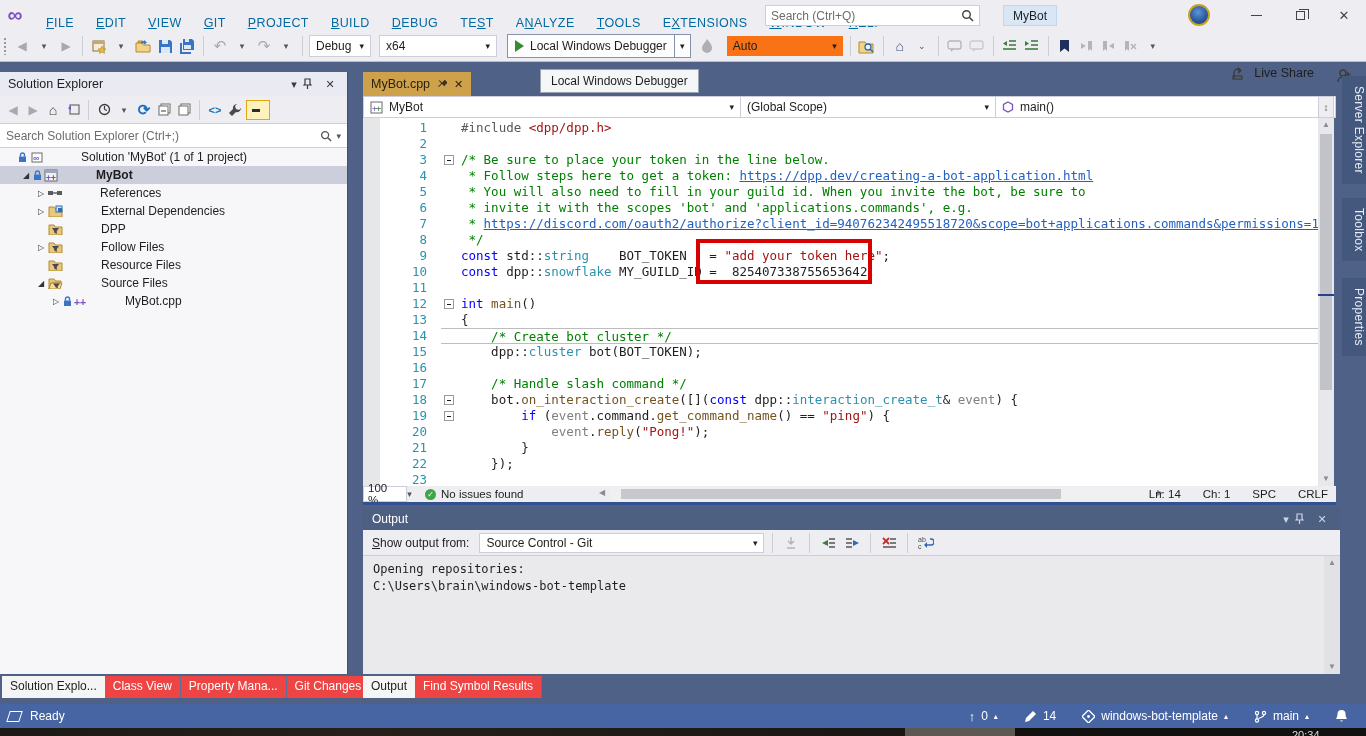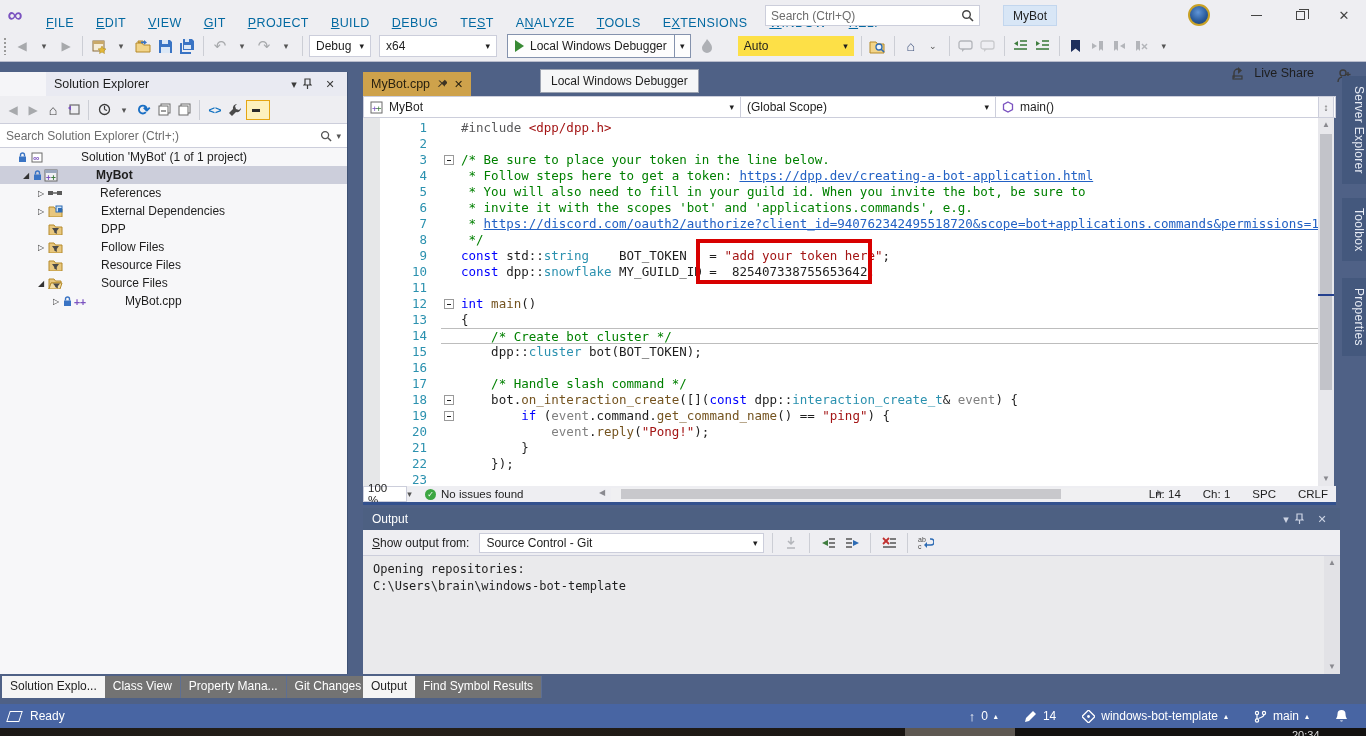--- a/index.html
+++ b/index.html
@@ -36,39 +36,39 @@
   .dd-box .chev { margin-left:auto; color:#1e1e1e; font-size:9px; padding-left:8px; }
   .run-btn { height:24px; border:1px solid #8492ad; background:#fdfdfd; display:flex; align-items:center; }
   .run-main { display:flex; align-items:center; padding:0 7px; gap:6px; }
   .play-tri { width:0; height:0; border-left:9px solid #388a34; border-top:6px solid transparent; border-bottom:6px solid transparent; }
   .run-dd { width:16px; height:100%; border-left:1px solid #8492ad; display:flex; align-items:center; justify-content:center; font-size:9px; }
   .liveshare { position:absolute; right:52px; top:36px; display:flex; gap:6px; align-items:center; font-size:12.5px; color:#1e1e1e; }
   .chev-s { font-size:9px; color:#555; }
 
   
   .sepanel { left:0; top:72px; width:348px; height:602px; background:#f5f5f8; border-right:1px solid #3e5174; }
-  .se-head { height:24px; background:#e9eaf2; display:flex; align-items:center; padding:0 8px; color:#1e1e1e;margin-left:46px; }
+  .se-head { height:24px; background:#e9eaf2; display:flex; align-items:center; padding:0 8px; color:#1e1e1e; }
   .se-head .ttl { flex:1; font-size:12.5px; }
   .se-head .hic { width:18px; text-align:center; color:#3b3b3b; font-size:11px; }
   .se-tools { height:28px; background:#eeeef2; border-bottom:1px solid #cccedb; display:flex; align-items:center; padding:0 4px; gap:2px; }
   .se-tools .tb-ic { min-width:18px; }
   .hl-btn { background:#fdf1bd; border:1px solid #e5a512; height:20px; width:24px; display:flex; align-items:center; justify-content:center; }
   .se-search { height:24px; background:#fff; border-bottom:1px solid #cccedb; display:flex; align-items:center; padding:0 6px; }
   .se-search .ph { flex:1; color:#6d6d6d; }
   .tree { position:absolute; top:76px; bottom:0; left:0; right:0; background:#f7f7f9; overflow:hidden; }
   .trow { height:18px; display:flex; align-items:center; white-space:nowrap; font-size:12px; }
   .trow.sel { background:#cccedb; }
   .trow .arr { width:14px; text-align:center; font-size:8px; color:#333; flex:none; }
   .trow .lock { flex:none; margin-right:2px; }
   .trow .ticon { flex:none; margin-right:5px; display:inline-flex; }
   .trow .lbl { color:#1e1e1e;margin-left:33px; }
   .trow.bold .lbl { font-weight:bold; }
 
   
-  .btab { height:22px; padding:0 8px; line-height:21px; font-size:12px; color:#fff; background:#737373; border-right:1px solid #5d6f94; }
+  .btab { height:22px; padding:0 8px; line-height:21px; font-size:12px; color:#fff; background:#ef4444; border-right:1px solid #5d6f94; }
   .btab.active { background:#f5f5f5; color:#1e1e1e; border-right:none; }
 
   
   .docwell { left:363px; top:72px; width:973px; height:432px; }
   .doc-tab { position:absolute; left:0; top:0; height:24px; background:#cea24b; color:#282110; display:flex; align-items:center; padding:0 8px; gap:7px; font-size:12.5px; }
   .navbar { position:absolute; left:0; top:24px; width:973px; height:22px; background:#fff; border:1px solid #cccedb; display:flex; }
   .nav-sec { display:flex; align-items:center; padding:0 6px; border-right:1px solid #cccedb; gap:6px; font-size:12px; }
   .nav-sec .chev { margin-left:auto; font-size:9px; color:#1e1e1e; }
   .editor { position:absolute; left:0; top:46px; width:955px; height:368px; background:#fff; overflow:hidden; }
   .bp-col { position:absolute; left:0; top:0; width:17px; height:100%; background:#e6e7e8; }
@@ -236,21 +236,21 @@
             <span class="play-tri"></span>
             <span>Local Windows Debugger</span>
           </span>
         <span class="run-dd">▾</span>
       </span>
       <span class="tb-ic" style="margin-left:4px">
         <svg width="12" height="15" viewBox="0 0 12 15">
             <path d="M6 0C8 3 11 5 11 9a5 5 0 1 1-10 0C1 6 4 4 6 0z" fill="#aeb0b5"></path>
           </svg>
       </span>
-      <span class="dd-box" style="width:118px;margin-left:18px;border-color:#eeeef2;background:#fde047">
+      <span class="dd-box" style="width:118px;margin-left:7px;border-color:#eeeef2;background:#f97316">
         <span>Auto</span>
           <span class="chev">▾</span>
       </span>
       <span class="tb-sep"></span>
       <span class="tb-ic">
         <svg width="17" height="15" viewBox="0 0 17 15">
             <path d="M1 3h6l1.5 2H15v9H1z" fill="#f2d489" stroke="#b58a2a"></path>
             <circle cx="10" cy="8" r="3" fill="#eef4fb" stroke="#2d6bb4" stroke-width="1.3"></circle>
             <line x1="12.2" y1="10.2" x2="15" y2="13" stroke="#2d6bb4" stroke-width="1.6"></line>
           </svg>

